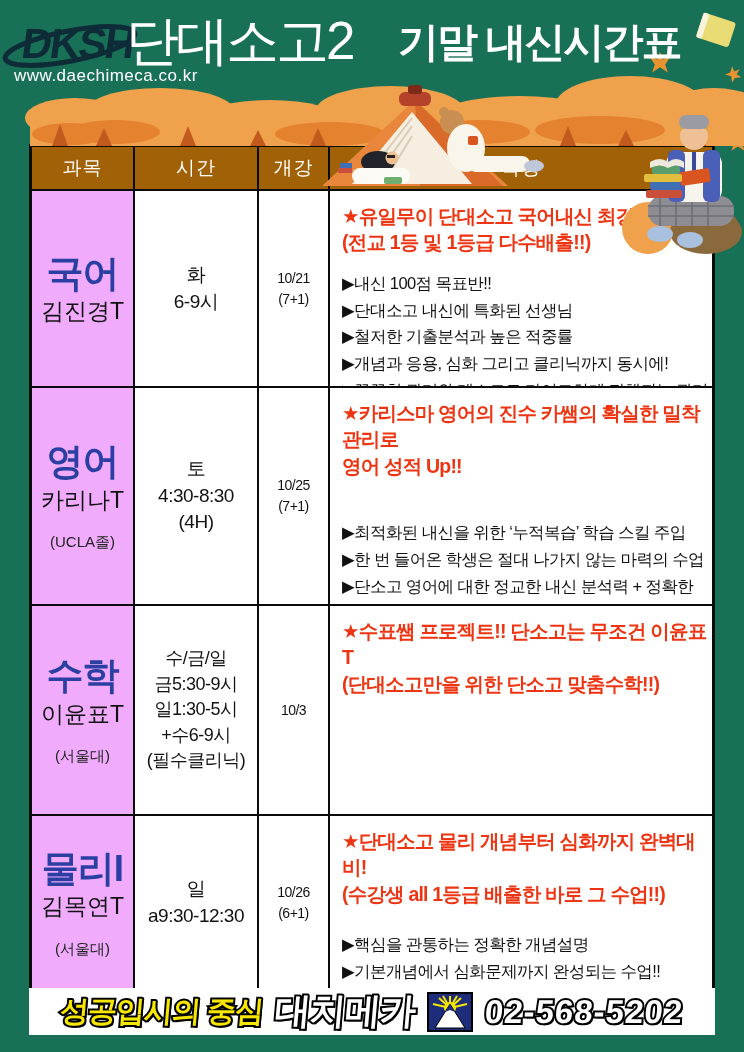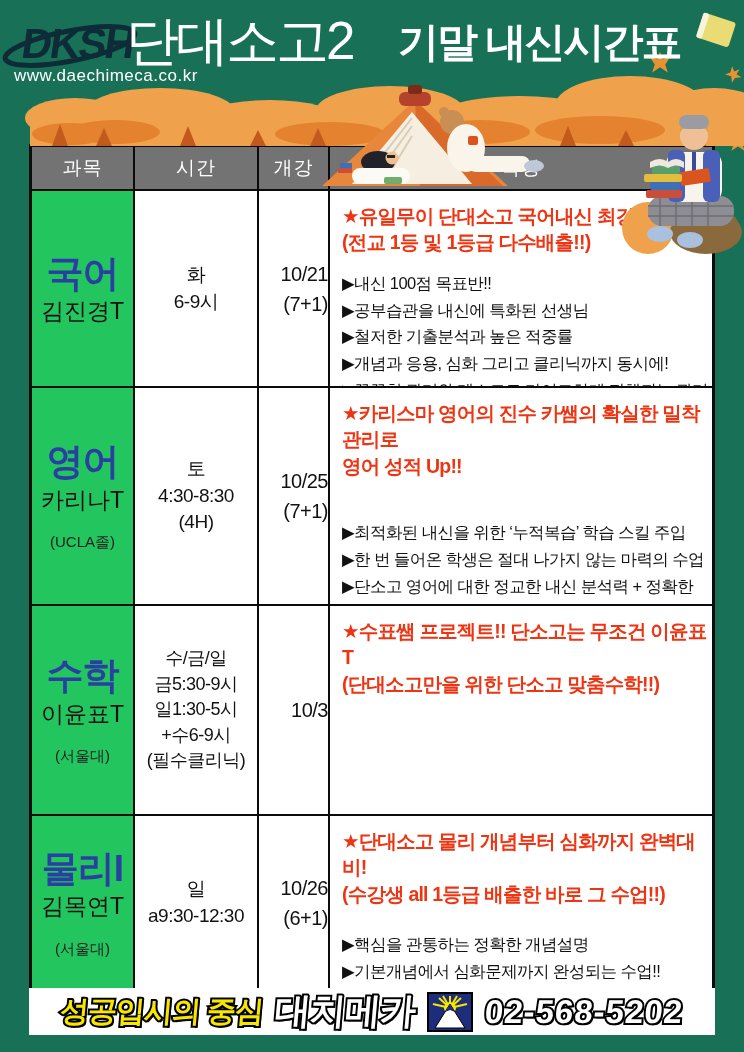--- a/index.html
+++ b/index.html
@@ -33,39 +33,39 @@
   
   .tbl{
     position:absolute;left:29px;top:144px;width:686px;height:844px;z-index:1;
     background:#ffffff;border:3px solid #0b0b0b;box-sizing:border-box;
   }
   .row{display:flex;box-sizing:border-box;border-top:2px solid #0b0b0b;}
   .row:first-child{border-top:none;}
   .cell{box-sizing:border-box;border-left:2px solid #0b0b0b;overflow:hidden;}
   .cell:first-child{border-left:none;}
   .c1{width:101px;} .c2{width:124px;} .c3{width:71px;} .c4{flex:1;}
-  .hdr{height:42px;background:#737373;}
+  .hdr{height:42px;background:#a16207;}
   .hdr .cell{
     display:flex;align-items:center;justify-content:center;
     color:#ffffff;font-size:19px;letter-spacing:1px;
   }
   .r0{height:197px;} .r1{height:218px;} .r2{height:210px;} .r3{height:175px;}
   .subject-cell{
-    background:#22c55e;display:flex;flex-direction:column;
+    background:#f0abfc;display:flex;flex-direction:column;
     align-items:center;justify-content:center;line-height:1.15;
   }
   .subject-name{font-size:37px;font-weight:800;color:#2b3fa3;letter-spacing:-1px;}
   .teacher-name{font-size:23px;color:#111;margin-top:3px;}
   .teacher-note{font-size:15px;color:#222;margin-top:20px;}
   .time-cell,.start-cell{
     background:#fff;display:flex;flex-direction:column;
     align-items:center;justify-content:center;
     font-size:19px;color:#111;line-height:1.42;text-align:center;letter-spacing:-0.5px;
   }
-  .start-cell{font-size:20px;line-height:1.5;align-items:flex-end;}
+  .start-cell{font-size:14px;line-height:1.5;}
   .feat-cell{background:#fff;padding:12px 4px 6px 12px;}
   .hl{color:#ed3513;font-size:19.5px;font-weight:700;line-height:1.35;letter-spacing:-0.8px;}
   .gap-sm{margin-bottom:14px;} .gap-md{margin-bottom:24px;} .gap-lg{margin-bottom:40px;}
   .bullets{font-size:16.5px;color:#111;line-height:1.63;letter-spacing:-0.6px;}
   
   .footer{
     position:absolute;left:29px;top:988px;width:686px;height:47px;z-index:2;
     background:#ffffff;display:flex;align-items:center;justify-content:center;gap:12px;
   }
   .bubble{
@@ -210,21 +210,21 @@
       <div>10/21</div>
       <div>(7+1)</div>
     </div>
     <div class="cell c4 feat-cell">
       <div class="hl gap-sm">
         <div>★유일무이 단대소고 국어내신 최강자</div>
         <div>(전교 1등 및 1등급 다수배출!!)</div>
       </div>
       <div class="bullets">
         <div>▶내신 100점 목표반!!</div>
-        <div>▶공부습관을 내신에 특화된 선생님</div>
+        <div>▶단대소고 내신에 특화된 선생님</div>
         <div>▶철저한 기출분석과 높은 적중률</div>
         <div>▶개념과 응용, 심화 그리고 클리닉까지 동시에!</div>
         <div>▶꼼꼼한 관리와 테스트로 타이트하게 진행되는 관리형 수업</div>
       </div>
     </div>
   </div>
 
   <div class="row r1">
     <div class="cell c1 subject-cell">
       <div class="subject-name">영어</div>

